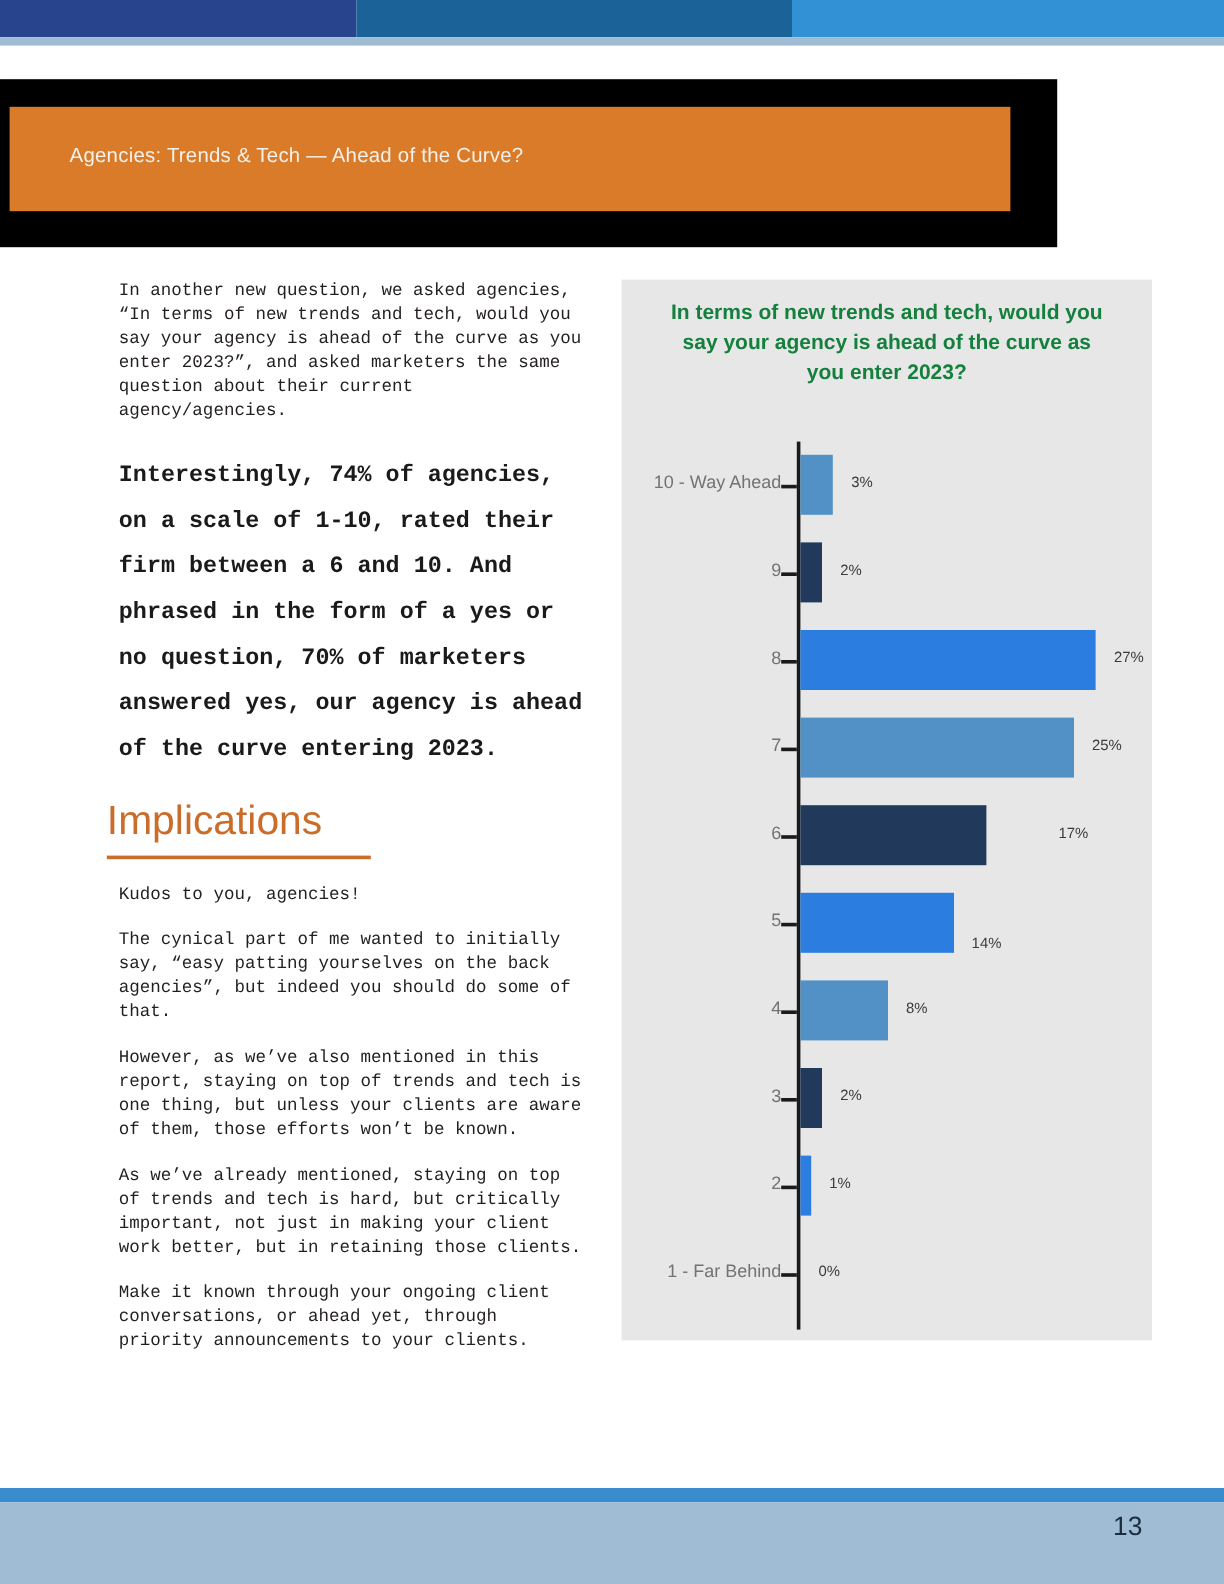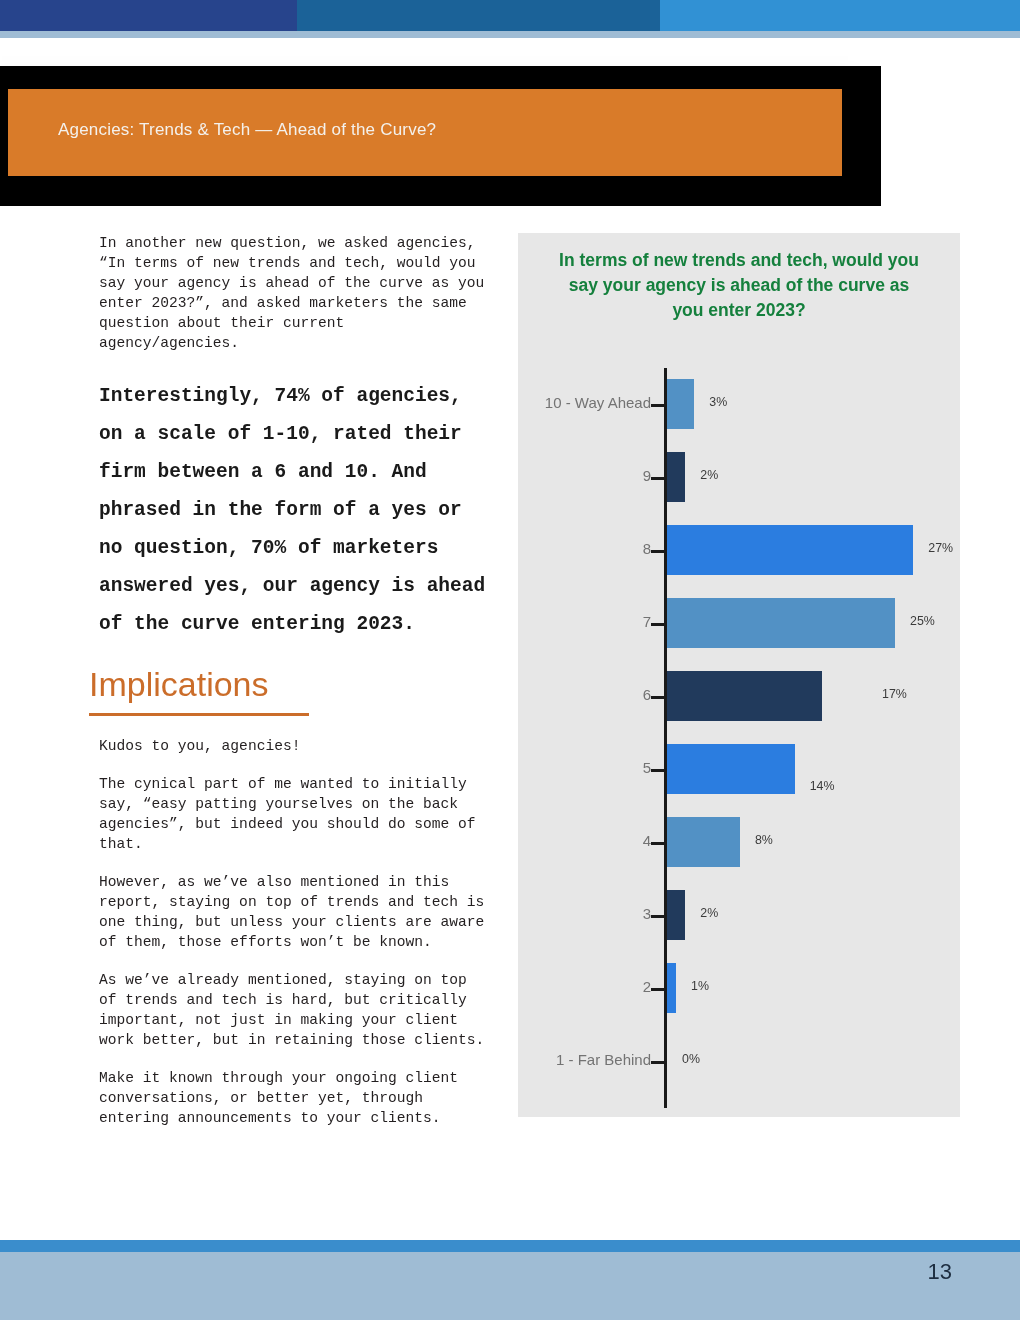--- a/index.html
+++ b/index.html
@@ -59,21 +59,21 @@
 
 <div id="left-col">
   <p class="para lead">In another new question, we asked agencies, “In terms of new trends and tech, would you say your agency is ahead of the curve as you enter 2023?”, and asked marketers the same question about their current agency/agencies.</p>
   <p class="para bold">Interestingly, 74% of agencies, on a scale of 1-10, rated their firm between a 6 and 10. And phrased in the form of a yes or no question, 70% of marketers answered yes, our agency is ahead of the curve entering 2023.</p>
   <h2 id="implications-head" style="color: rgb(203, 109, 42);">Implications</h2>
   <div id="implications-rule" style="background: rgb(203, 109, 42);"></div>
   <p class="para">Kudos to you, agencies!</p>
   <p class="para">The cynical part of me wanted to initially say, “easy patting yourselves on the back agencies”, but indeed you should do some of that.</p>
   <p class="para">However, as we’ve also mentioned in this report, staying on top of trends and tech is one thing, but unless your clients are aware of them, those efforts won’t be known.</p>
   <p class="para">As we’ve already mentioned, staying on top of trends and tech is hard, but critically important, not just in making your client work better, but in retaining those clients.</p>
-  <p class="para">Make it known through your ongoing client conversations, or better yet, through entering announcements to your clients.</p>
+  <p class="para">Make it known through your ongoing client conversations, or ahead yet, through priority announcements to your clients.</p>
 </div>
 
 <div id="chart-panel">
   <div id="chart-title">In terms of new trends and tech, would you say your agency is ahead of the curve as you enter 2023?</div>
   <div id="plot">
     <div id="axis-line"></div>
 
   <div class="cat-row" style="top: 0px;">
         <div class="cat-label">10 - Way Ahead</div>
         <div class="tick"></div>

